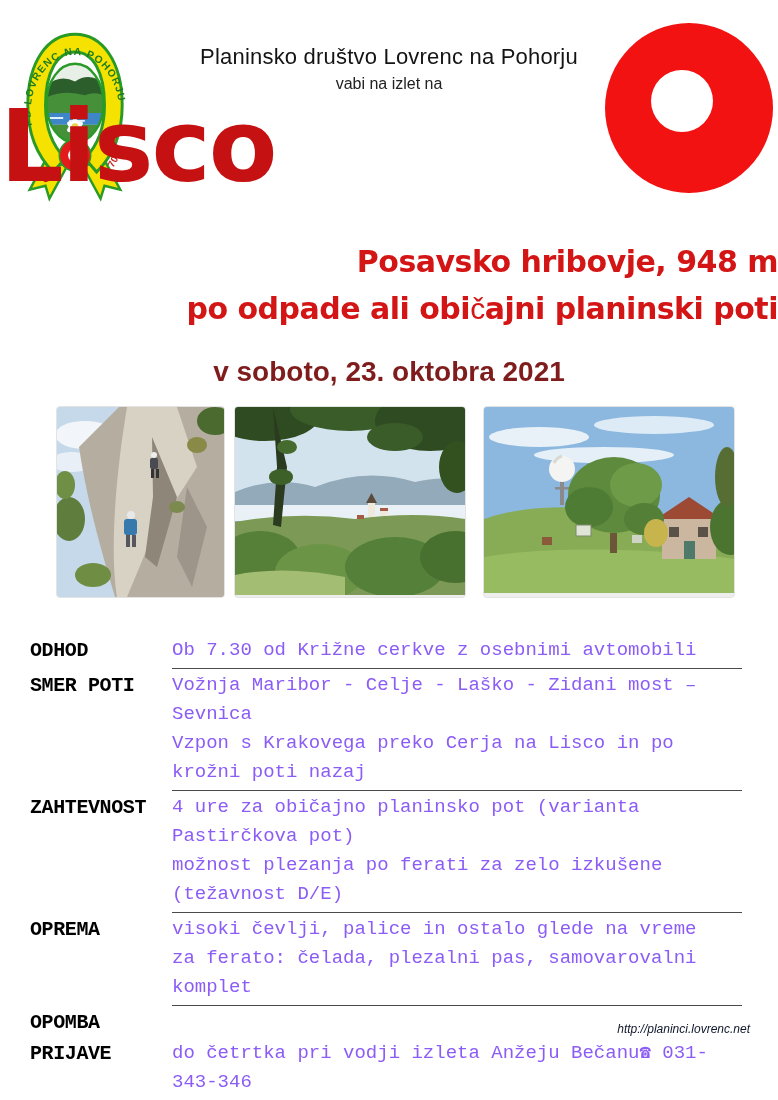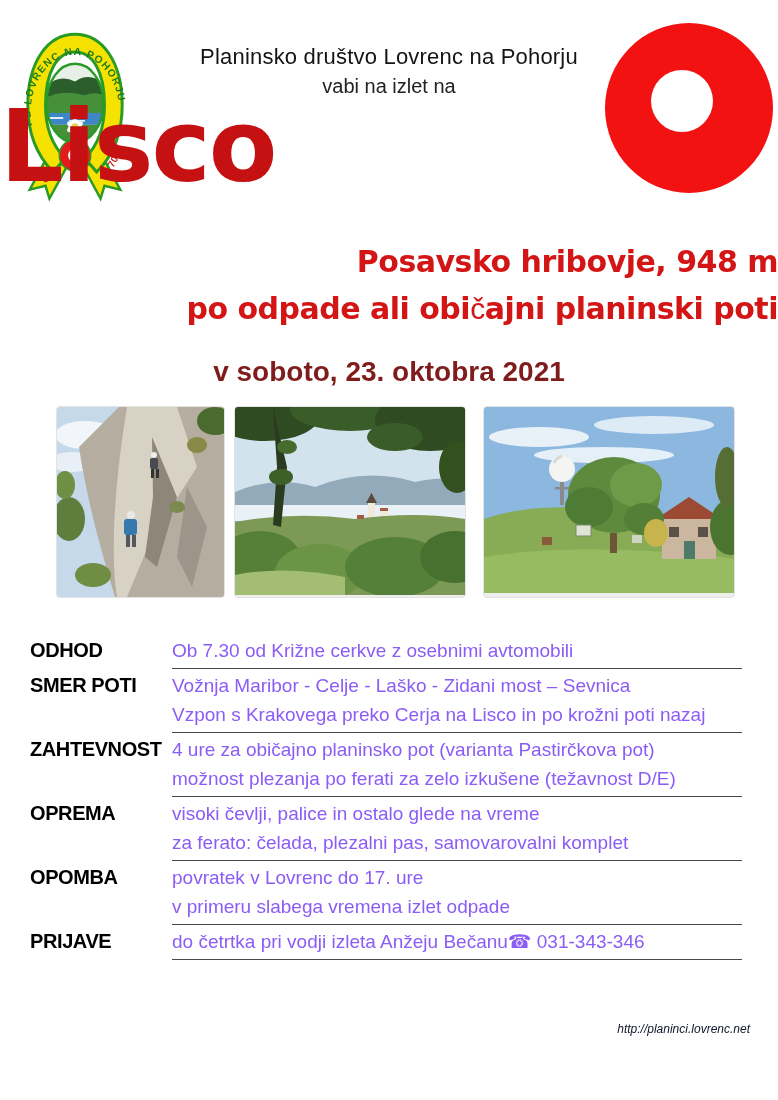--- a/index.html
+++ b/index.html
@@ -4,42 +4,42 @@
 <style>
   html,body{margin:0;padding:0;background:#888;}
   .page{
     position:relative;width:778px;height:1100px;background:#ffffff;
     font-family:"Liberation Sans",sans-serif;overflow:hidden;margin:0 auto;
   }
   
   .org-line{position:absolute;top:44px;left:0;width:100%;text-align:center;
     font-size:22px;font-weight:normal;color:#141414;letter-spacing:0.2px;}
   .invite-line{position:absolute;top:75px;left:0;width:100%;text-align:center;
-    font-size:20px;color:#222;}
+    font-size:16px;color:#222;}
   .logo-wrap{position:absolute;left:16px;top:24px;width:118px;height:178px;}
   .ring-wrap{position:absolute;left:603px;top:20px;width:172px;height:175px;}
   .main-title{position:absolute;top:88px;left:0;width:100%;text-align:left;
     font-family:"DejaVu Sans",sans-serif;font-weight:bold;font-size:100px;line-height:118px;
     color:#c51111;letter-spacing:-2px;}
   .subtitle{position:absolute;top:238px;left:0;width:100%;text-align:right;
     font-family:"DejaVu Sans",sans-serif;font-weight:bold;font-size:30px;line-height:47px;
     color:#d41515;letter-spacing:-0.5px;}
   .subtitle .alt-char{font-family:"Liberation Sans",sans-serif;font-weight:400;}
   .date-line{position:absolute;top:356px;left:0;width:100%;text-align:center;
     font-size:28px;font-weight:bold;color:#7f1d1d;}
   
   .photos{position:absolute;left:56px;top:406px;display:flex;}
   .photo{height:190px;border:1px solid #e3e3e3;border-radius:4px;overflow:hidden;background:#eee;}
   .photo svg{display:block;}
   .photo-1{width:167px;}
   .photo-2{width:230px;margin-left:9px;}
   .photo-3{width:250px;margin-left:17px;}
   
   .info-table{position:absolute;left:30px;top:634px;width:712px;}
-  .info-row{display:flex;align-items:flex-start;}
+  .info-row{display:flex;align-items:flex-start;font-family:Liberation Mono, monospace;}
   .row-label{width:142px;flex:0 0 142px;font-weight:bold;font-size:20px;line-height:29px;
     padding-top:2px;color:#000;letter-spacing:-0.4px;}
   .row-value{flex:1;font-size:19px;line-height:29px;color:#8b5cf6;
     padding:2px 0 3px;border-bottom:1px solid #4a4a4a;}
   
   .footer-url{position:absolute;top:1022px;right:28px;font-size:12px;font-style:italic;color:#0f172a;}
 </style>
 </head>
 <body>
 
@@ -237,24 +237,20 @@
       <div class="row-label">OPREMA</div>
       <div class="row-value">
         <div>visoki čevlji, palice in ostalo glede na vreme</div>
         <div>za ferato: čelada, plezalni pas, samovarovalni komplet</div>
       </div>
     </div>
 
 
     <div class="info-row">
       <div class="row-label">OPOMBA</div>
-      <div class="row-value">
-        <div>povratek v Lovrenc do 17. ure</div>
-        <div>v primeru slabega vremena izlet odpade</div>
-      </div>
     </div>
 
     <div class="info-row">
       <div class="row-label">PRIJAVE</div>
       <div class="row-value">
         <div>do četrtka pri vodji izleta Anžeju Bečanu☎ 031-343-346</div>
       </div>
     </div>
 
   </div>

